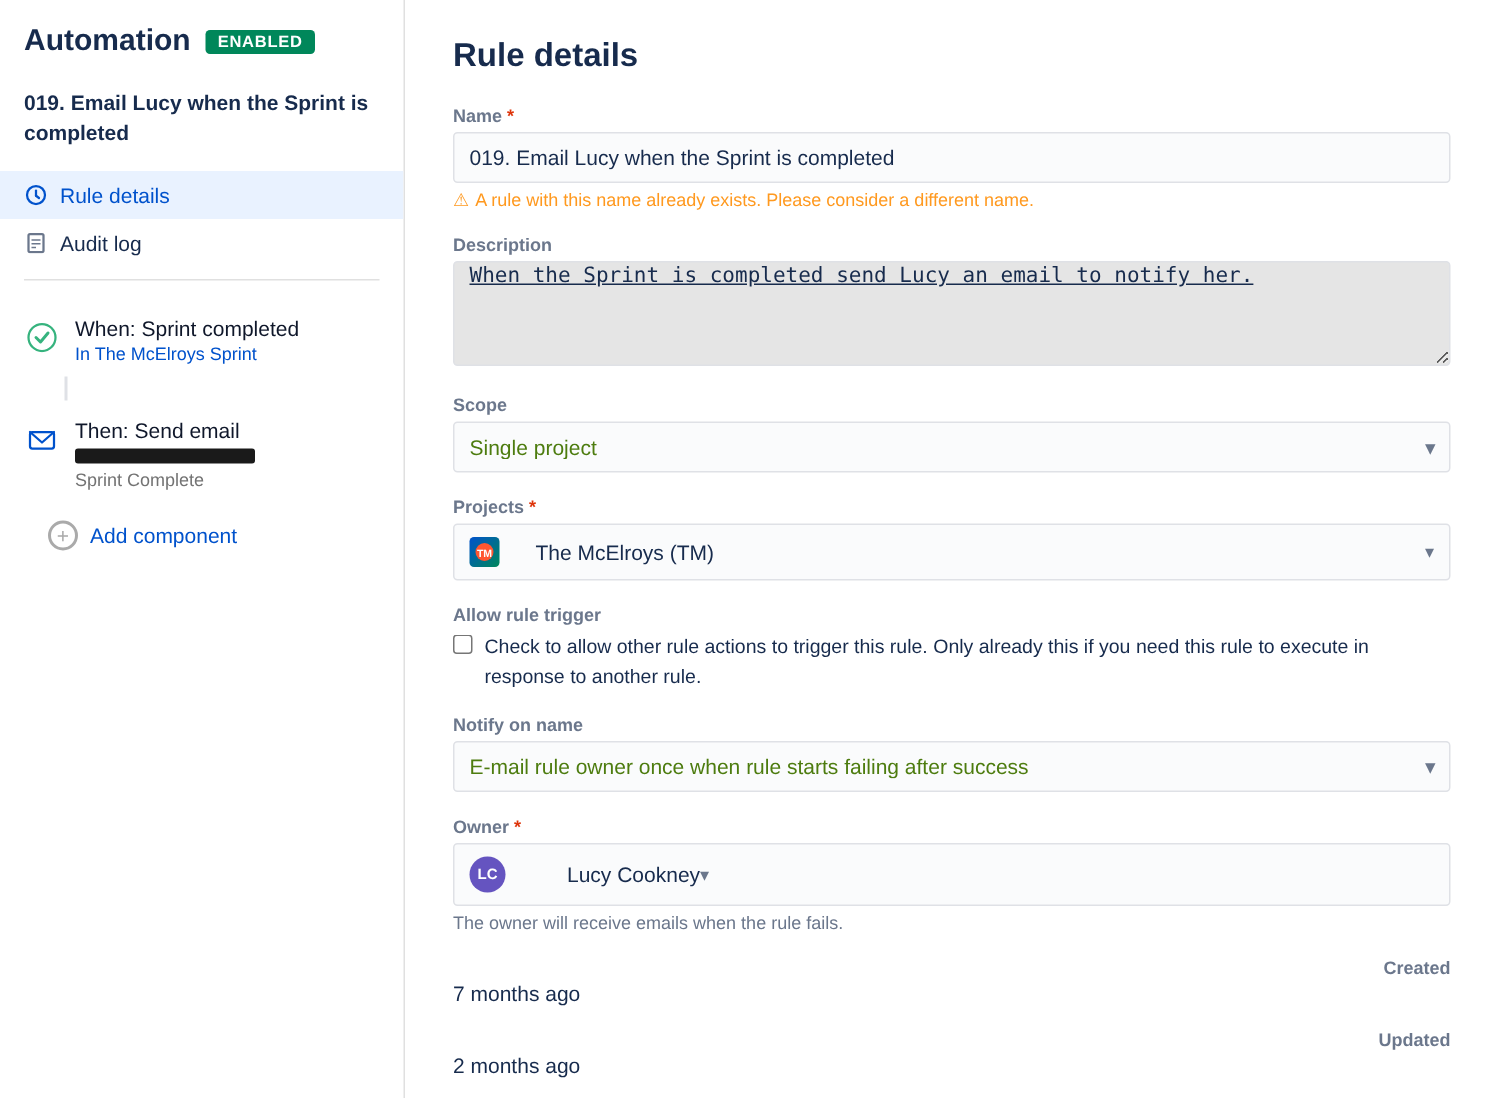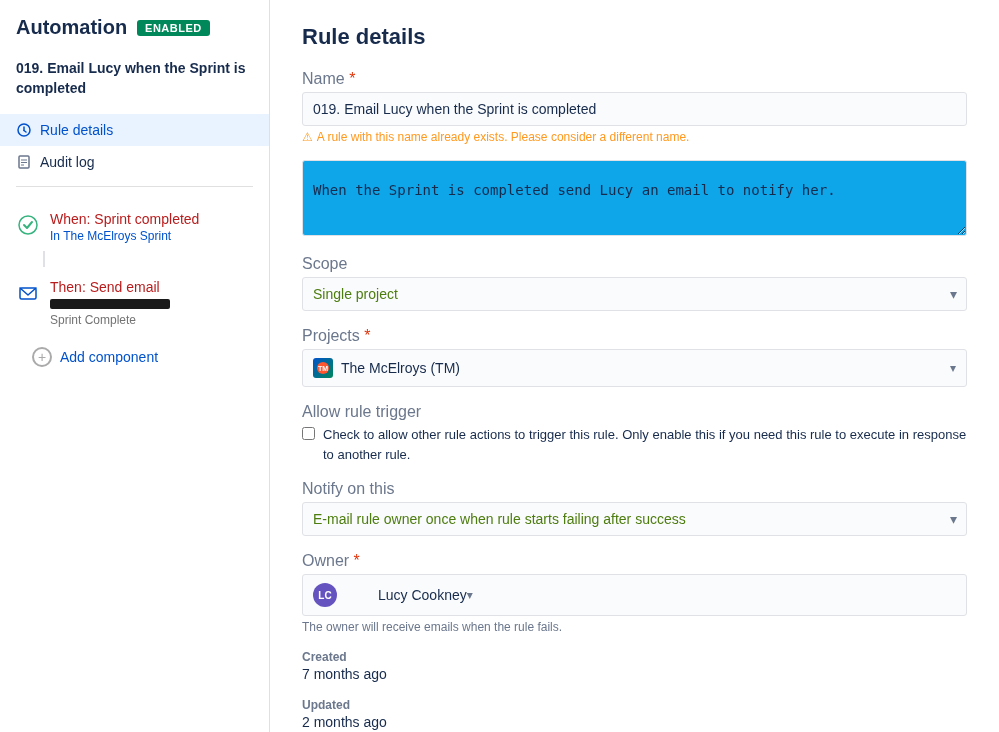--- a/index.html
+++ b/index.html
@@ -20,60 +20,60 @@
     .nav-item { display: flex; align-items: center; gap: 8px; padding: 8px 16px; cursor: pointer; color: #172B4D; font-size: 14px; }
     .nav-item.active { background: #E9F2FF; color: #0052CC; }
     .nav-icon { width: 16px; height: 16px; display: flex; align-items: center; justify-content: center; flex-shrink: 0; }
     
     .divider { height: 1px; background: #e0e0e0; margin: 8px 16px; }
     
     .component-section { padding: 8px 16px; }
     .component-item { display: flex; align-items: flex-start; gap: 10px; padding: 8px 0; }
     .component-icon { width: 24px; height: 24px; display: flex; align-items: center; justify-content: center; flex-shrink: 0; margin-top: 2px; }
     .component-content { flex: 1; }
-    .component-title { font-size: 14px; color: #b91c1c; font-weight: 500; cursor: pointer; }
+    .component-title { font-size: 14px; color: #0f172a; font-weight: 500; cursor: pointer; }
     .component-subtitle { font-size: 12px; color: #0052CC; margin-top: 2px; }
     .component-redacted { height: 10px; background: #1a1a1a; border-radius: 2px; width: 120px; margin-top: 4px; }
     .component-sub-text { font-size: 12px; color: #737373; margin-top: 4px; }
     
     .add-component { display: flex; align-items: center; gap: 8px; padding: 12px 16px; cursor: pointer; }
     .add-circle { width: 20px; height: 20px; border-radius: 50%; border: 2px solid #aaa; display: flex; align-items: center; justify-content: center; color: #aaa; font-size: 14px; }
     .add-label { color: #0052CC; font-size: 14px; }
     
     
     .main-panel { flex: 1; overflow-y: auto; padding: 24px 32px; }
     
     .panel-title { font-size: 22px; font-weight: 600; color: #172B4D; margin-bottom: 20px; }
     
     .form-group { margin-bottom: 16px; }
-    .form-label { font-size: 16px; font-weight: 400; color: #6B778C; margin-bottom: 4px; display: block; }
+    .form-label { font-size: 12px; font-weight: 700; color: #6B778C; margin-bottom: 4px; display: block; }
     .form-label .required { color: #DE350B; }
     
     .form-input { width: 100%; border: 1px solid #DFE1E6; border-radius: 3px; padding: 8px 10px; font-size: 14px; color: #172B4D; background: #FAFBFC; outline: none; }
     
-    .form-textarea { width: 100%; border: 1px solid #DFE1E6; border-radius: 3px; padding: 21px 10px; font-size: 14px; color: #172B4D; background: #0ea5e9; min-height: 70px; resize: vertical; outline: none; }
+    .form-textarea { width: 100%; border: 1px solid #DFE1E6; border-radius: 3px; padding: 1px 10px; font-size: 14px; color: #172B4D; background: #e5e5e5; min-height: 70px; resize: vertical; outline: none; text-decoration: underline; }
     
     .warning-text { font-size: 12px; color: #FF991F; display: flex; align-items: center; gap: 4px; margin-top: 4px; }
     
     .form-select { width: 100%; border: 1px solid #DFE1E6; border-radius: 3px; padding: 8px 10px; font-size: 14px; color: #4d7c0f; background: #FAFBFC; appearance: none; -webkit-appearance: none; cursor: pointer; outline: none; }
     .select-wrapper { position: relative; }
     .select-wrapper::after { content: '▾'; position: absolute; right: 10px; top: 50%; transform: translateY(-50%); pointer-events: none; color: #6B778C; }
     .project-avatar { width: 20px; height: 20px; border-radius: 3px; background: linear-gradient(135deg, #0052CC, #00875A); display: flex; align-items: center; justify-content: center; font-size: 8px; color: white; font-weight: 700; flex-shrink: 0; }
     
     .custom-select { width: 100%; border: 1px solid #DFE1E6; border-radius: 3px; padding: 8px 10px; font-size: 14px; color: #172B4D; background: #FAFBFC; display: flex; align-items: center; justify-content: space-between; cursor: pointer; }
-    .custom-select-content { display: flex; align-items: center; gap: 8px; }
+    .custom-select-content { display: flex; align-items: center; gap: 24px; }
     .chevron-icon { color: #6B778C; font-size: 12px; }
     
     .checkbox-group { display: flex; align-items: flex-start; gap: 8px; }
     .checkbox-group input[type="checkbox"] { margin-top: 2px; flex-shrink: 0; }
     .checkbox-label { font-size: 13px; color: #172B4D; line-height: 1.5; }
     
     .info-text { font-size: 12px; color: #6B778C; margin-top: 4px; }
     
-    .meta-label { font-size: 12px; font-weight: 600; color: #6B778C; margin-bottom: 2px; }
+    .meta-label { font-size: 12px; font-weight: 600; color: #6B778C; margin-bottom: 2px; text-align: right; }
     .meta-value { font-size: 14px; color: #172B4D; margin-bottom: 12px; }
     
     .owner-select { display: flex; align-items: center; border: 1px solid #DFE1E6; border-radius: 3px; padding: 8px 10px; background: #FAFBFC; cursor: pointer; }
     .owner-avatar { width: 24px; height: 24px; border-radius: 50%; background: #6554C0; color: white; font-size: 10px; font-weight: 700; display: flex; align-items: center; justify-content: center; flex-shrink: 0; }
     .owner-name { font-size: 14px; color: #172B4D; margin-left: 33px; }
     .owner-content { display: flex; align-items: center; gap: 8px; }
     
     .connector-line { width: 2px; background: #DFE1E6; height: 16px; margin: 0 auto; margin-left: 27px; }
   </style>
 </head>
@@ -164,20 +164,21 @@
         <span>Name</span><span class="required"> *</span>
       </label>
       <input type="text" class="form-input" value="019. Email Lucy when the Sprint is completed" style="">
       <div class="warning-text">
         <span>⚠</span>
         <span>A rule with this name already exists. Please consider a different name.</span>
       </div>
     </div>
 
     <div class="form-group">
+      <label class="form-label">Description</label>
       <textarea class="form-textarea" style="">When the Sprint is completed send Lucy an email to notify her.</textarea>
     </div>
 
     <div class="form-group">
       <label class="form-label">Scope</label>
       <div class="select-wrapper">
         <select class="form-select">
           <option>Single project</option>
           <option>Multiple projects</option>
           <option>Global</option>
@@ -200,26 +201,26 @@
           <span>The McElroys (TM)</span>
         </div>
         <span class="chevron-icon">▾</span>
       </div>
     </div>
 
     <div class="form-group">
       <label class="form-label">Allow rule trigger</label>
       <div class="checkbox-group">
         <input type="checkbox" id="allowRuleTrigger" style="">
-        <label class="checkbox-label" for="allowRuleTrigger">Check to allow other rule actions to trigger this rule. Only enable this if you need this rule to execute in response to another rule.</label>
-      </div>
-    </div>
-
-    <div class="form-group">
-      <label class="form-label">Notify on this</label>
+        <label class="checkbox-label" for="allowRuleTrigger">Check to allow other rule actions to trigger this rule. Only already this if you need this rule to execute in response to another rule.</label>
+      </div>
+    </div>
+
+    <div class="form-group">
+      <label class="form-label">Notify on name</label>
       <div class="select-wrapper">
         <select class="form-select">
           <option>E-mail rule owner once when rule starts failing after success</option>
           <option>Never</option>
           <option>Always</option>
         </select>
       </div>
     </div>
 
     <div class="form-group">

